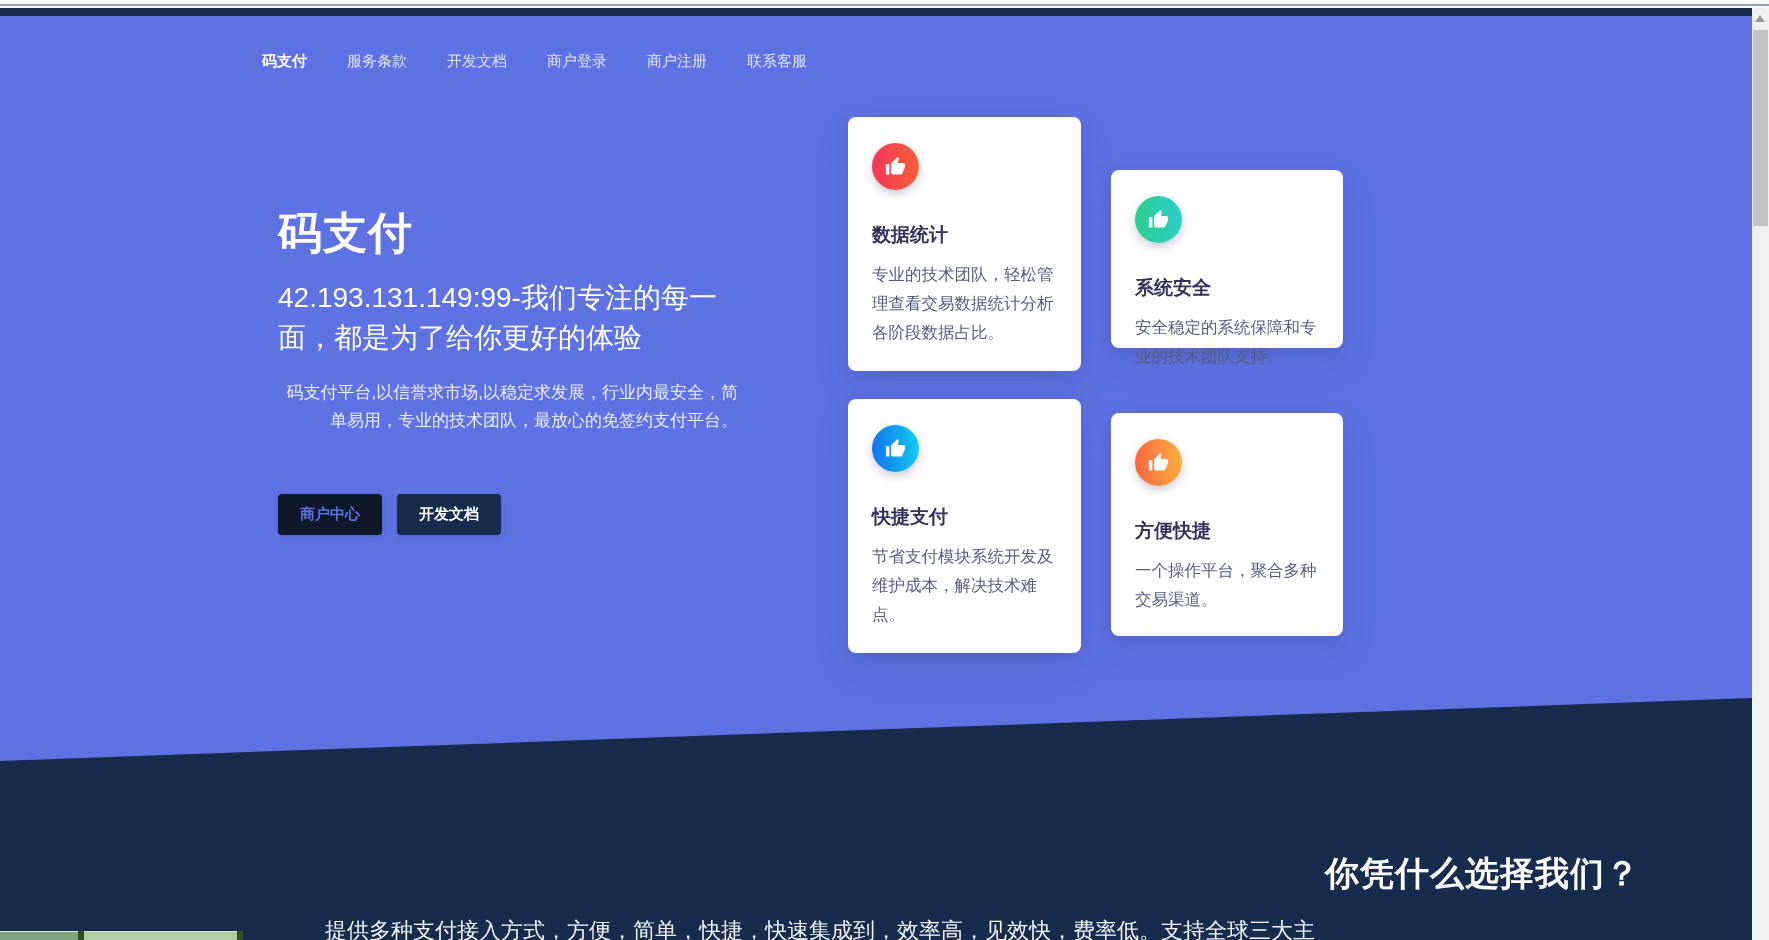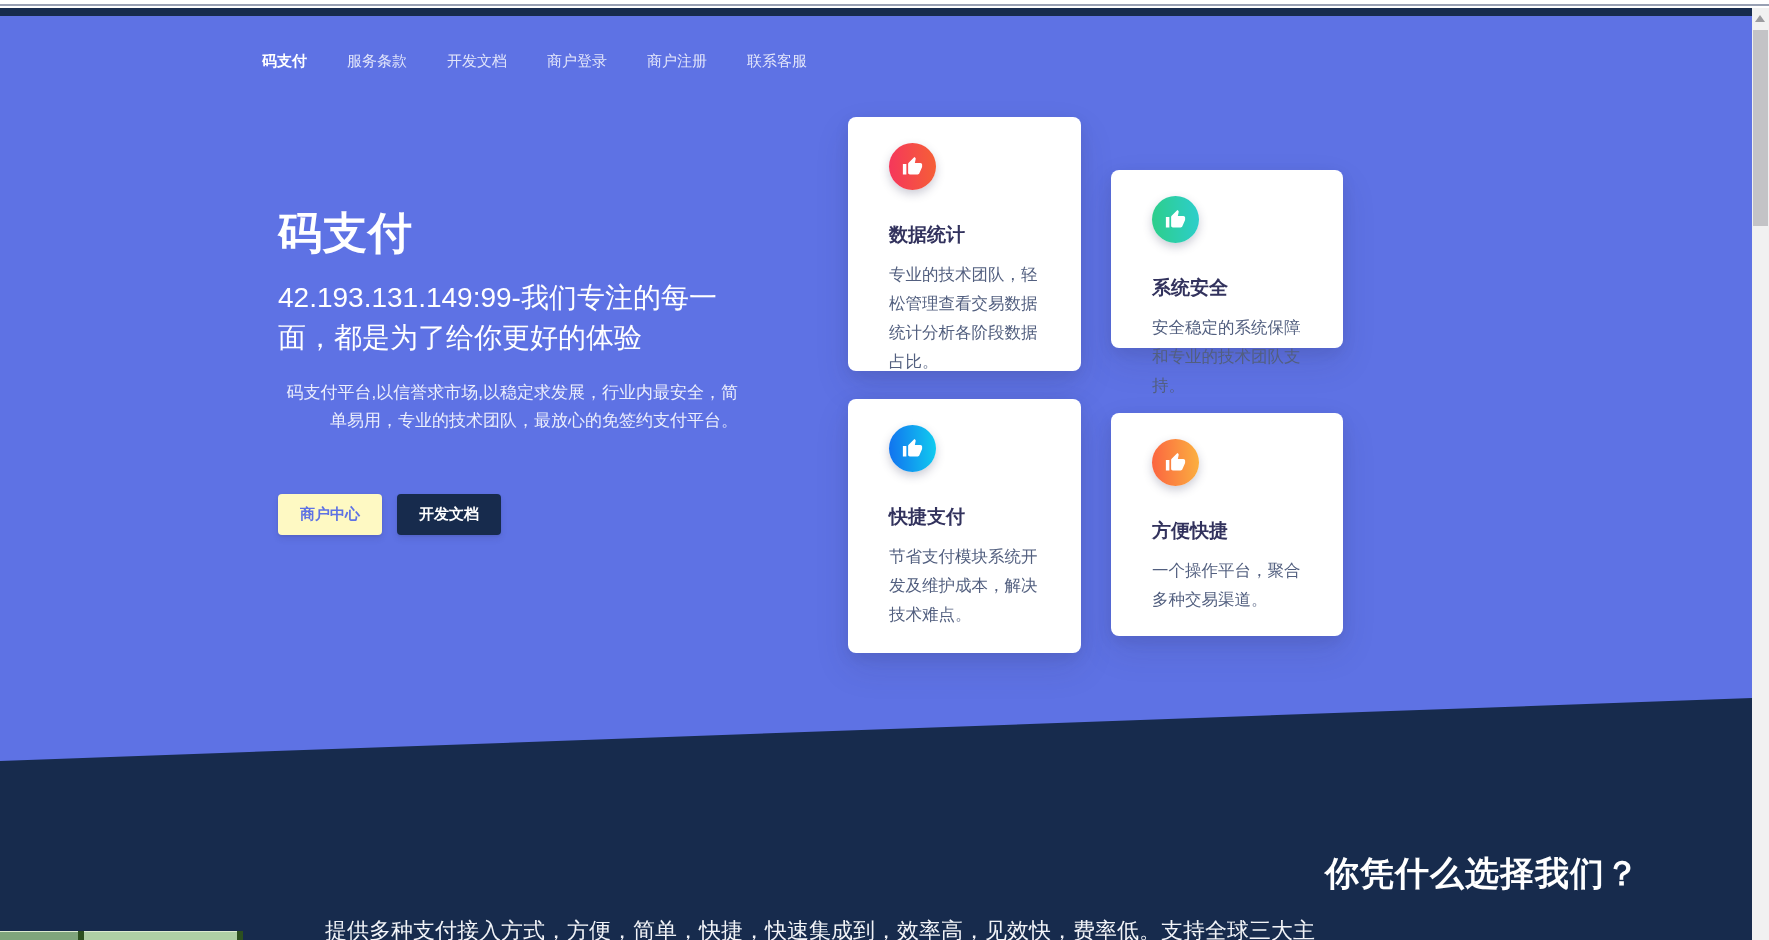--- a/index.html
+++ b/index.html
@@ -24,25 +24,25 @@
 
   
   .hero-title { position: absolute; top: 188px; left: 278px; font-size: 44px; font-weight: bold; color: #ffffff; letter-spacing: 1px; }
   .hero-subtitle { position: absolute; top: 262px; left: 278px; width: 480px; font-size: 28px; color: #ffffff; line-height: 40px; font-weight: 400; }
   .hero-desc { position: absolute; top: 363px; left: 278px; width: 460px; font-size: 17px; line-height: 28px; color: rgba(255,255,255,0.88); text-align: right; }
 
   .hero-buttons { position: absolute; top: 478px; left: 278px; display: flex; gap: 15px; }
   .btn { height: 41px; padding: 0 22px; border: none; border-radius: 4px; font-size: 15px; font-weight: bold;
          font-family: "Liberation Sans", "DejaVu Sans", sans-serif; cursor: pointer;
          box-shadow: 0 4px 6px rgba(50,50,93,0.11), 0 1px 3px rgba(0,0,0,0.08); }
-  .btn-light { background: #fef9c3; color: #5e72e4; }
+  .btn-light { background: #0f172a; color: #5e72e4; }
   .btn-dark  { background: #172b4d; color: #ffffff; }
 
   
-  .card { position: absolute; background: #ffffff; border-radius: 8px; padding: 26px 41px;
+  .card { position: absolute; background: #ffffff; border-radius: 8px; padding: 26px 24px;
           box-shadow: 0 15px 35px rgba(50,50,93,0.12), 0 5px 15px rgba(0,0,0,0.08); }
   .card-1 { left: 848px;  top: 101px; width: 233px; height: 254px; }
   .card-2 { left: 1111px; top: 154px; width: 232px; height: 178px; }
   .card-3 { left: 848px;  top: 383px; width: 233px; height: 254px; }
   .card-4 { left: 1111px; top: 397px; width: 232px; height: 223px; }
 
   .card-icon { width: 47px; height: 47px; border-radius: 50%; display: flex; align-items: center; justify-content: center;
                box-shadow: 0 4px 10px rgba(50,50,93,0.25); }
   .card-icon svg { width: 21px; height: 21px; fill: #ffffff; }
   .card-title { margin-top: 32px; font-size: 19px; font-weight: bold; color: #32325d; }

